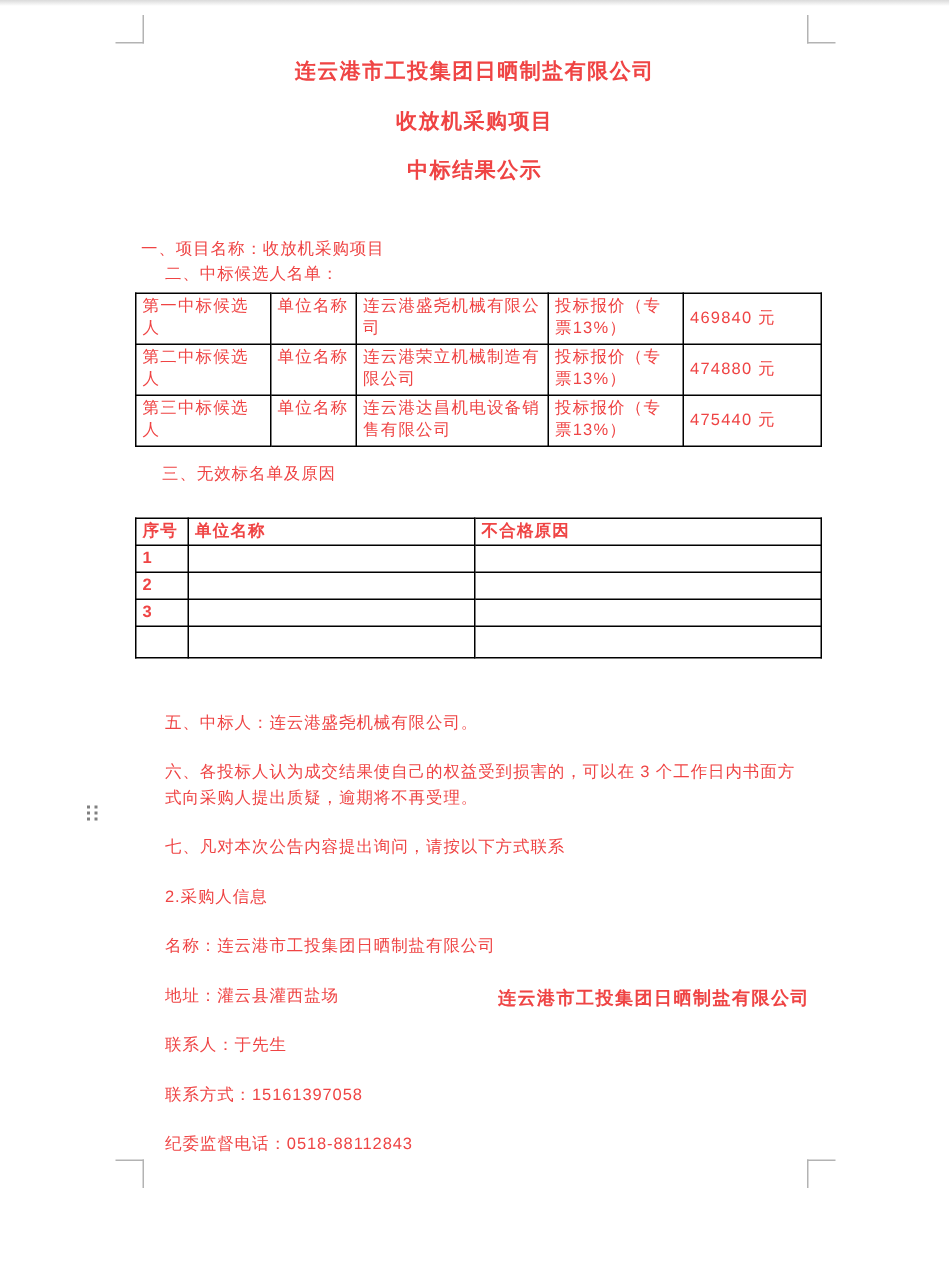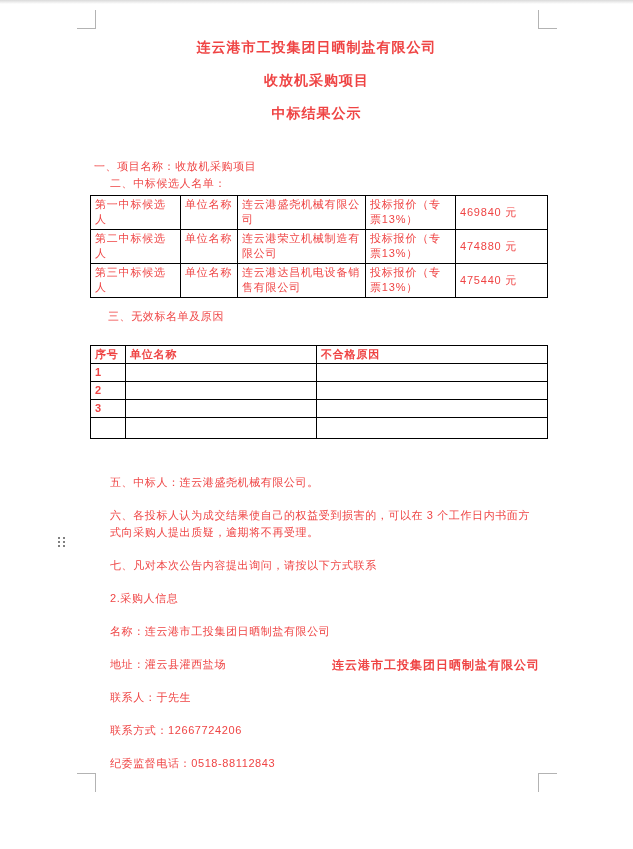--- a/index.html
+++ b/index.html
@@ -142,21 +142,21 @@
   </table>
 
   <div class="paras body-text">
     <p>五、中标人：连云港盛尧机械有限公司。</p>
     <p>六、各投标人认为成交结果使自己的权益受到损害的，可以在 3 个工作日内书面方式向采购人提出质疑，逾期将不再受理。</p>
     <p>七、凡对本次公告内容提出询问，请按以下方式联系</p>
     <p>2.采购人信息</p>
     <p>名称：连云港市工投集团日晒制盐有限公司</p>
     <p>地址：灌云县灌西盐场</p>
     <p>联系人：于先生</p>
-    <p>联系方式：12667724206</p>
+    <p>联系方式：15161397058</p>
     <p>纪委监督电话：0518-88112843</p>
   </div>
 
   <div class="anchor-dots">
     <span></span>
       <span></span>
       <span></span>
       <span></span>
       <span></span>
       <span></span>

